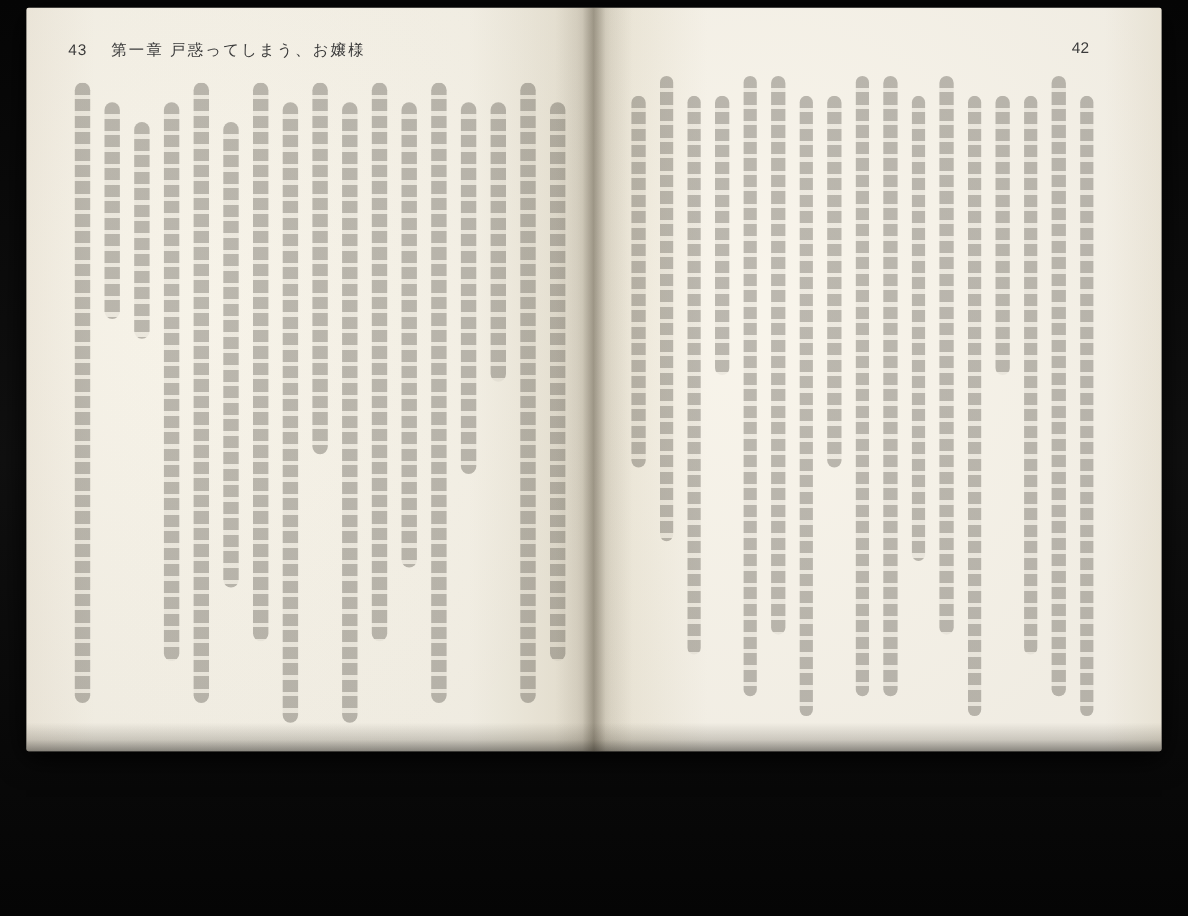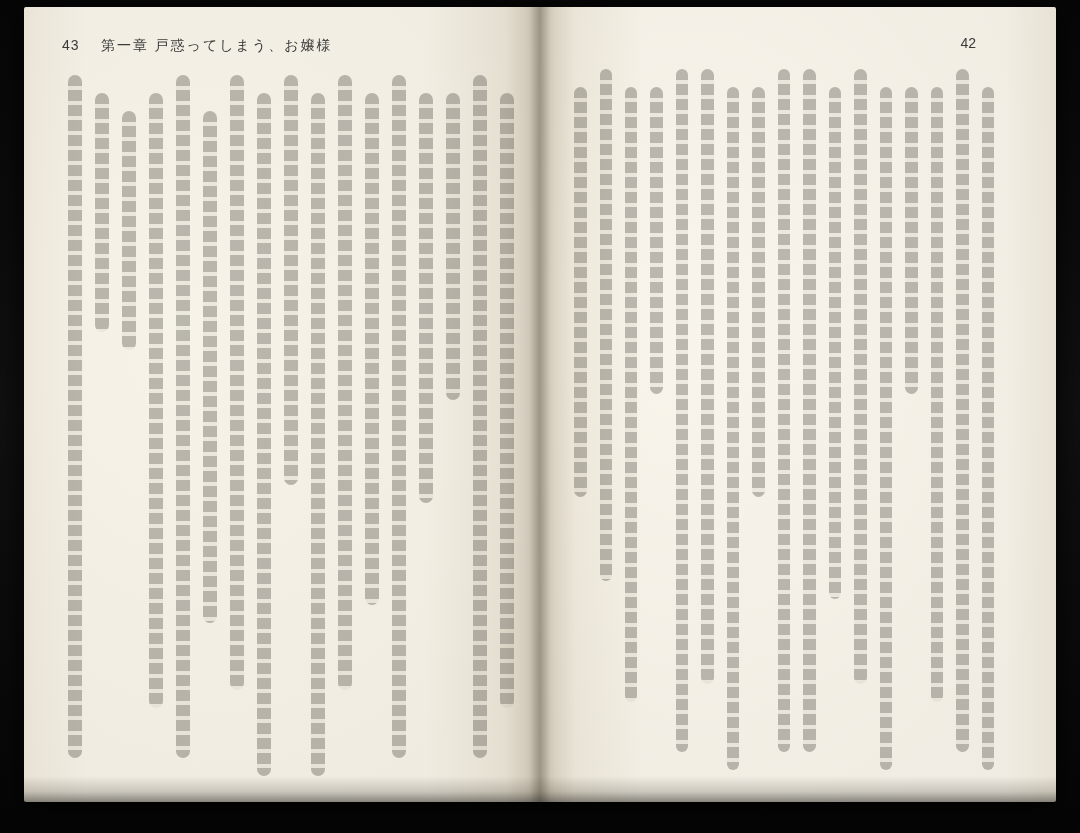--- a/index.html
+++ b/index.html
@@ -14,21 +14,21 @@
   .scan-frame {
     position: absolute;
     inset: 0;
     background: linear-gradient(180deg, #060606 0%, #101010 50%, #050505 100%);
   }
   .book-spread {
     position: absolute;
     top: 7px;
     left: 24px;
     width: 1032px;
-    height: 795px;
+    height: 676px;
     display: flex;
     box-shadow: 0 6px 24px rgba(0,0,0,0.9);
   }
   .page {
     position: relative;
     height: 100%;
     flex: 1;
   }
   .page-left {
     background: linear-gradient(90deg, #efe9dc 0%, #f6f2e7 12%, #f7f3e8 78%, #e8e2d2 97%, #d8d1bf 100%);
@@ -72,21 +72,21 @@
     white-space: nowrap;
   }
   .running-header .pagenum {
     margin-right: 16px;
     letter-spacing: 1px;
     font-family: "Liberation Sans", sans-serif;
   }
   .page-number-right {
     position: absolute;
     top: 28px;
-    right: 80px;
+    right: 66px;
     font-size: 14px;
     color: #3a3a3a;
     font-family: "Liberation Sans", sans-serif;
     text-align: right;
   }
   
   .text-block {
     position: absolute;
     display: flex;
     flex-direction: row-reverse;

